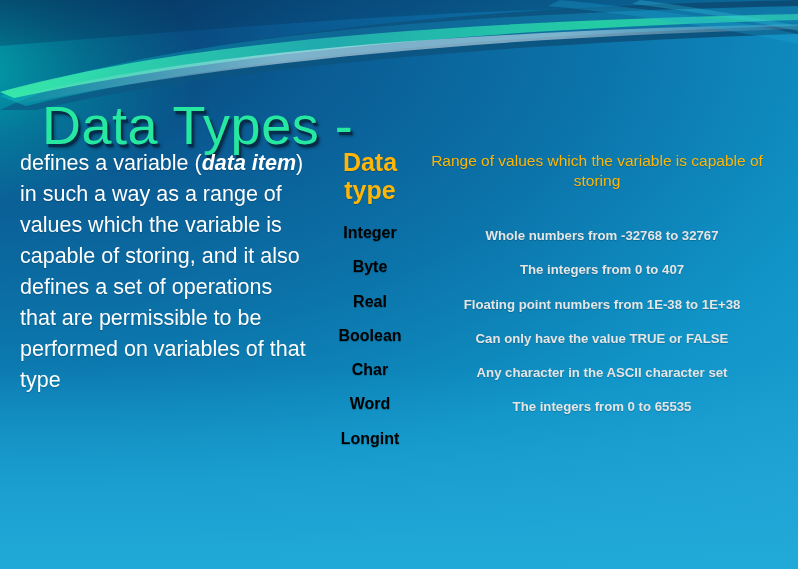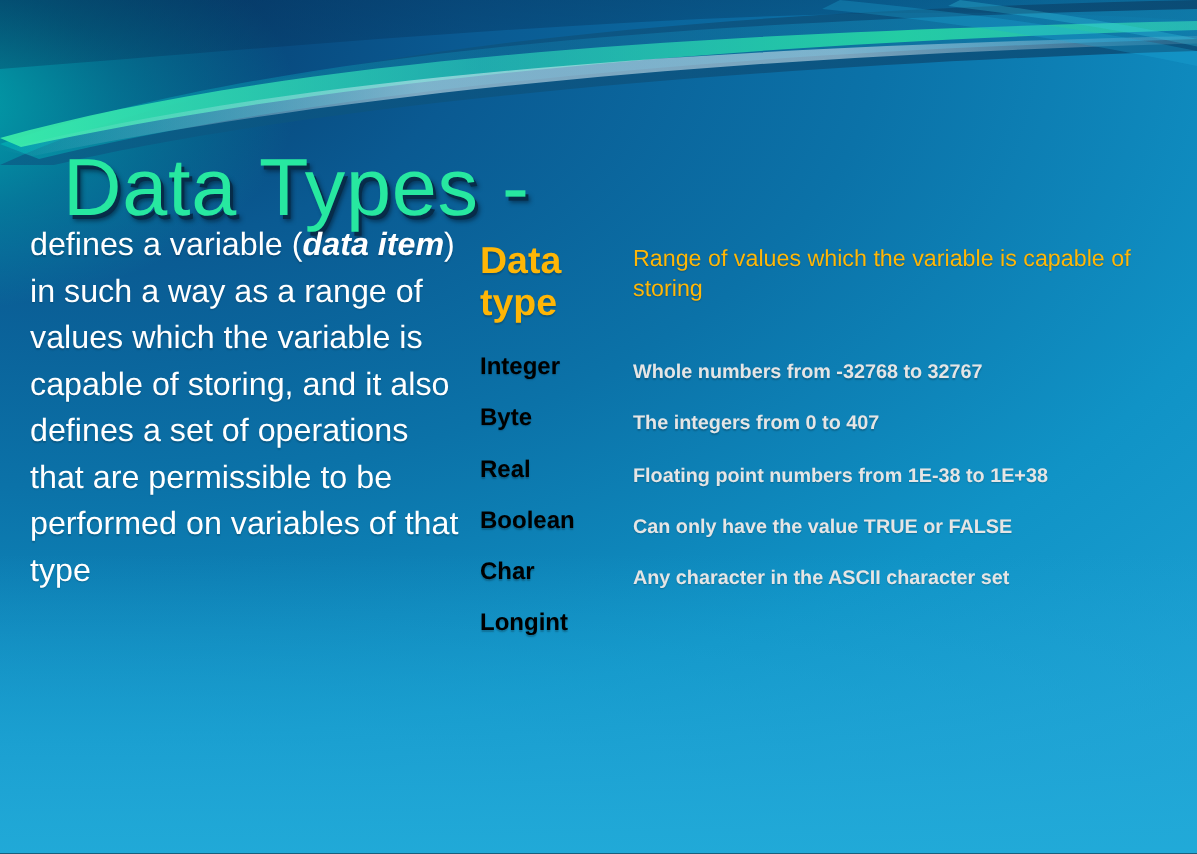--- a/index.html
+++ b/index.html
@@ -75,22 +75,23 @@
   }
   .body-text b {
     font-weight: bold;
     font-style: italic;
   }
 
   
   .table {
     position: absolute;
     left: 320px;
-    top: 160px;
+    top: 148px;
     width: 470px;
+    text-align: center;
   }
   .hdr {
     position: relative;
     height: 68px;
   }
   .hdr-type {
     position: absolute;
     left: 0; top: 0;
     width: 100px;
     font-size: 25px;
@@ -224,19 +225,23 @@
       </div>
       <div class="row">
         <div class="row-name">Boolean</div>
         <div class="row-desc">Can only have the value TRUE or FALSE</div>
       </div>
       <div class="row">
         <div class="row-name">Char</div>
         <div class="row-desc">Any character in the ASCII character set</div>
       </div>
       <div class="row">
+        <div class="row-name">Word</div>
+        <div class="row-desc">The integers from 0 to 65535</div>
+      </div>
+      <div class="row">
         <div class="row-name">Longint</div>
       </div>
     </div>
 
   </div>
 
 </div>
 
 </body></html>

